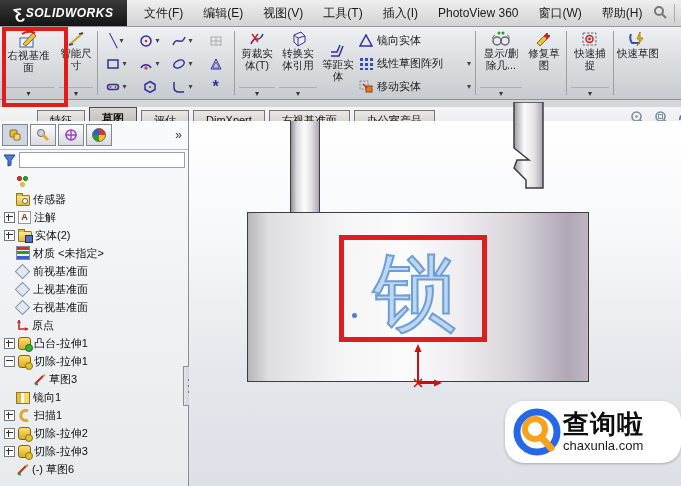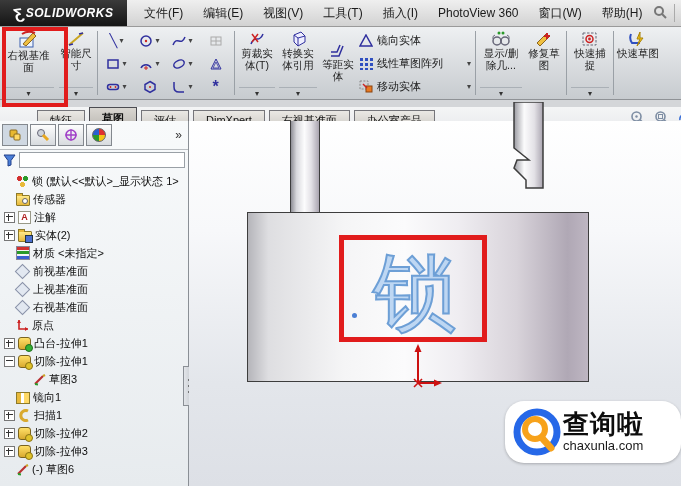--- a/index.html
+++ b/index.html
@@ -396,21 +396,20 @@
       <svg width="13" height="13" viewBox="0 0 13 13">
           <path d="M1,1 H12 L8,6.5 V11 L5,12 V6.5 Z" fill="#4a7fd8" stroke="#23408a"></path>
         </svg>
       <input class="filterbox" type="text" style="">
     </div>
 
     <div class="tree">
       <div class="trow">
         <span class="expsp"></span>
         <span class="ic ic-part"></span>
-        <span class="tlabel">锁 (默认&lt;&lt;默认&gt;_显示状态 1&gt;</span>
       </div>
       <div class="trow">
         <span class="expsp"></span>
         <span class="ic ic-fold ic-dot"></span>
         <span class="tlabel">传感器</span>
       </div>
       <div class="trow">
         <span class="exp plus"></span>
         <span class="ic ic-annot"></span>
         <span class="tlabel">注解</span>

